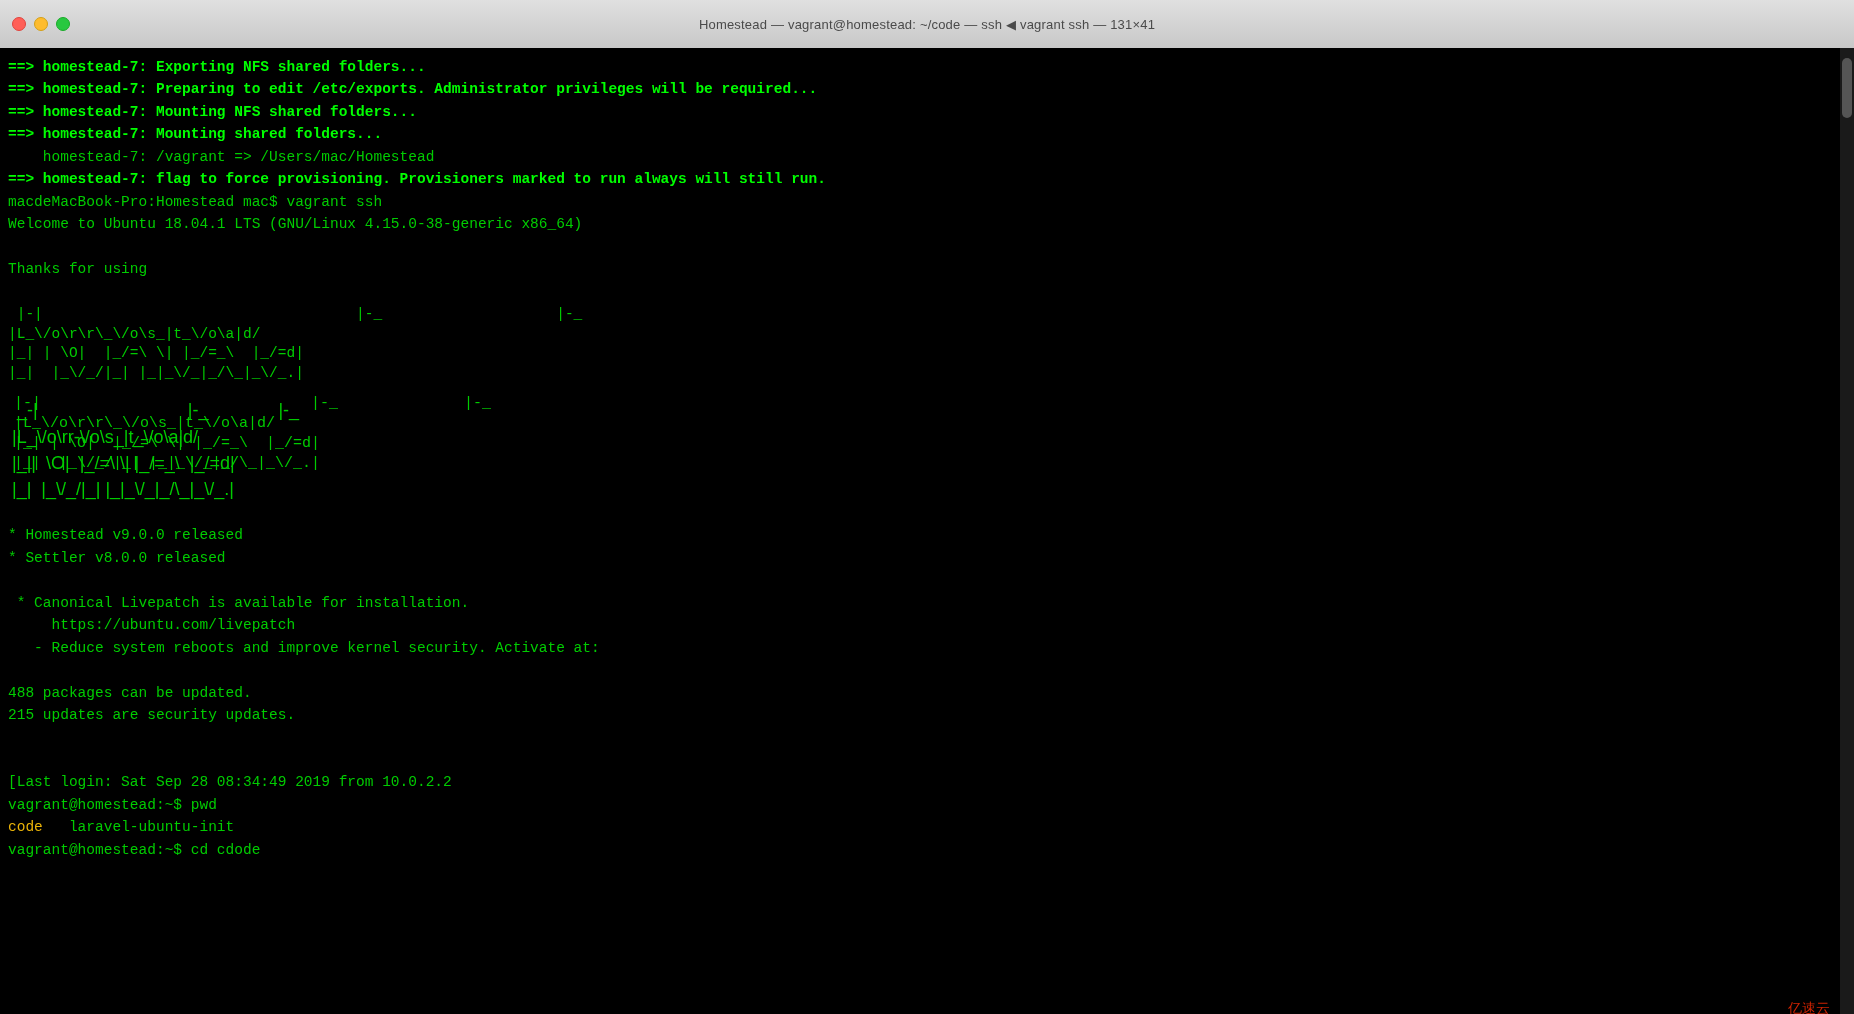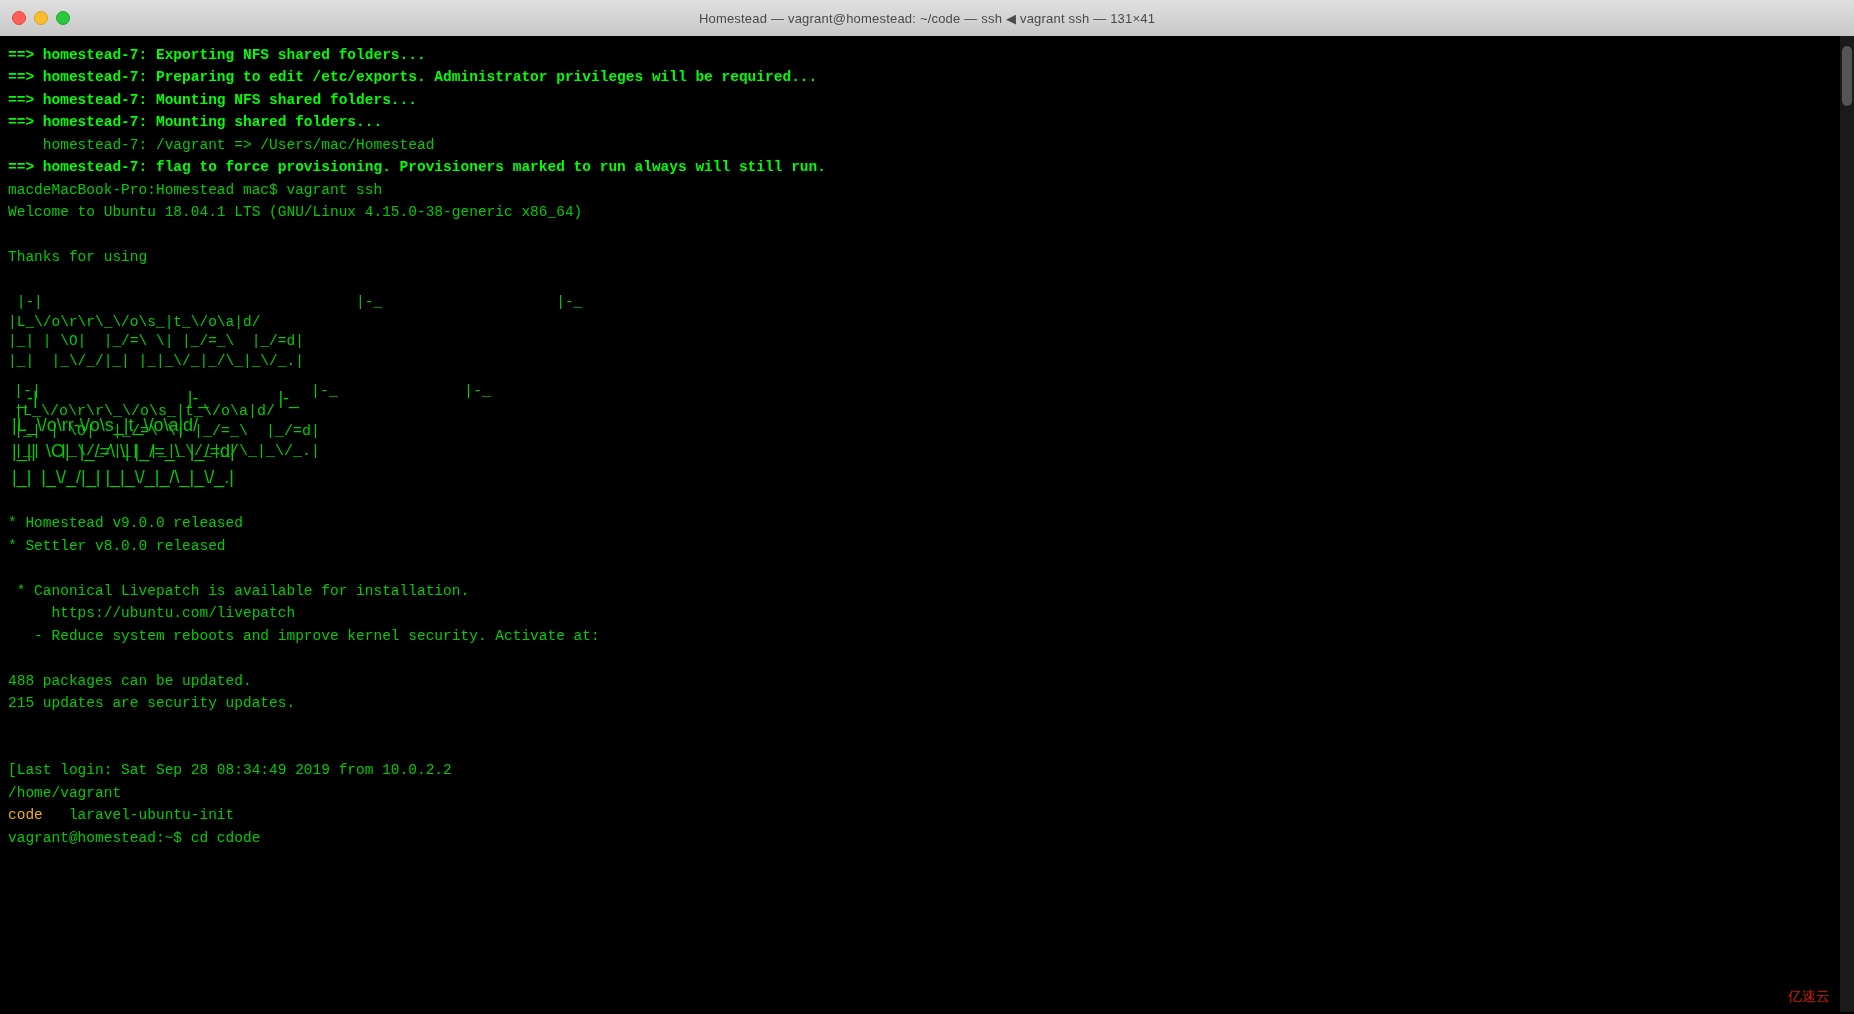--- a/index.html
+++ b/index.html
@@ -7,21 +7,21 @@
       background: #000;
       font-family: 'Courier New', Courier, monospace;
       font-size: 15px;
       color: #00cc00;
       width: 1854px;
       height: 1014px;
       overflow: hidden;
     }
     .title-bar {
       background: linear-gradient(180deg, #e0e0e0 0%, #c8c8c8 100%);
-      height: 36px;
+      height: 48px;
       display: flex;
       align-items: center;
       justify-content: center;
       position: relative;
     }
     .title-bar-buttons {
       position: absolute;
       left: 12px;
       display: flex;
       gap: 8px;
@@ -142,21 +142,21 @@
   <div class="line">&nbsp;</div>
   <div class="line line-normal"> * Canonical Livepatch is available for installation.</div>
   <div class="line line-normal">     https://ubuntu.com/livepatch</div>
   <div class="line line-normal">   - Reduce system reboots and improve kernel security. Activate at:</div>
   <div class="line">&nbsp;</div>
   <div class="line line-normal">488 packages can be updated.</div>
   <div class="line line-normal">215 updates are security updates.</div>
   <div class="line">&nbsp;</div>
   <div class="line">&nbsp;</div>
   <div class="line line-normal">[Last login: Sat Sep 28 08:34:49 2019 from 10.0.2.2</div>
-  <div class="line line-normal">/home/vagrant</div>
+  <div class="line line-normal">vagrant@homestead:~$ pwd</div>
   <div class="line line-normal"><span style="color:#eab308;">code</span>   laravel-ubuntu-init</div>
   <div class="line line-normal">vagrant@homestead:~$ cd cdode</div>
 
   <div class="scrollbar">
     <div class="scrollbar-thumb"></div>
   </div>
 
   <div class="watermark" style="color:#cc2200; font-size:14px; font-family:sans-serif;">亿速云</div>
 </div>
 

